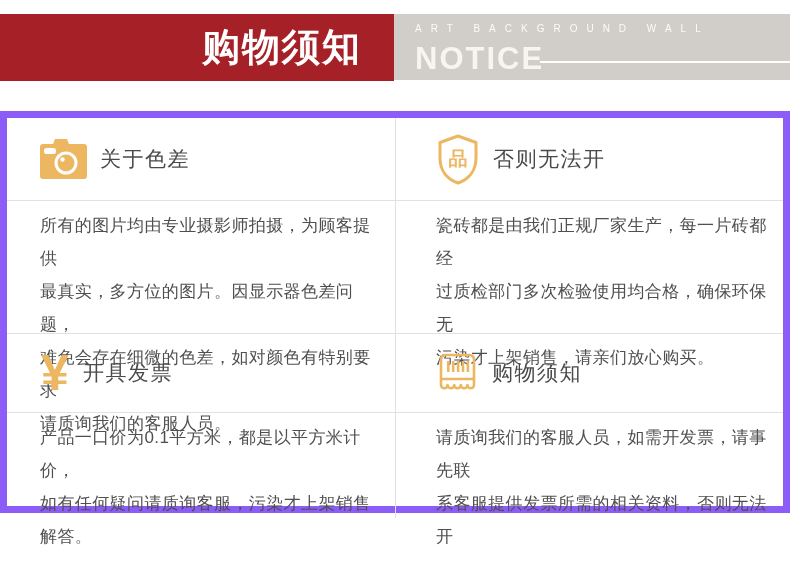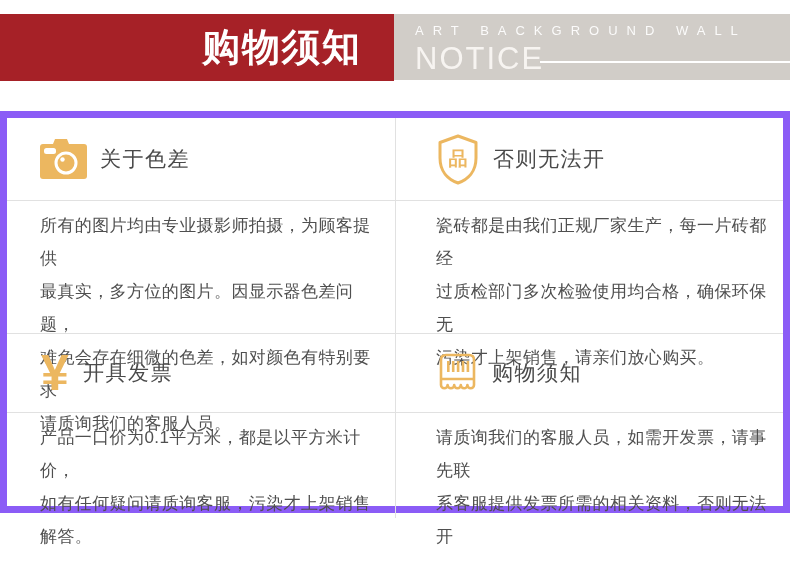--- a/index.html
+++ b/index.html
@@ -13,26 +13,26 @@
     background:#A62127;color:#fff;
     font-size:38px;font-weight:bold;letter-spacing:2px;
     line-height:67px;text-align:right;padding-right:32px;box-sizing:border-box;
   }
   .banner{
     position:absolute;left:394px;top:14px;right:0;height:66px;
     background:#D1CDC8;color:#fff;box-sizing:border-box;padding-left:21px;
   }
   .banner-subtitle{
     position:absolute;left:21px;top:9px;
-    font-size:13px;letter-spacing:9px;color:rgba(255,255,255,.92);
+    font-size:10px;letter-spacing:9px;color:rgba(255,255,255,.92);
     white-space:nowrap;
   }
   .banner-title{
     position:absolute;left:21px;top:27px;
-    font-size:31px;letter-spacing:2px;color:#F7F4F1;font-weight:normal;
+    font-size:31px;letter-spacing:2px;color:#F7F4F1;font-weight:bold;
     white-space:nowrap;
   }
   .banner-underline{
     position:absolute;left:146px;right:0;top:47px;height:2px;background:#fff;
   }
   
   .grid{
     position:absolute;left:0;top:111px;width:790px;height:402px;
     border:7px solid #8b5cf6;box-sizing:border-box;
     display:grid;grid-template-columns:389px 1fr;

